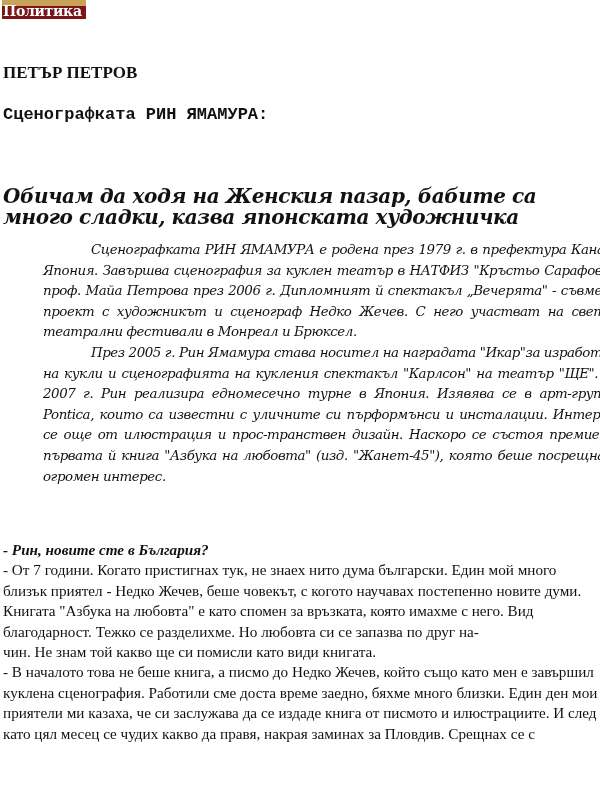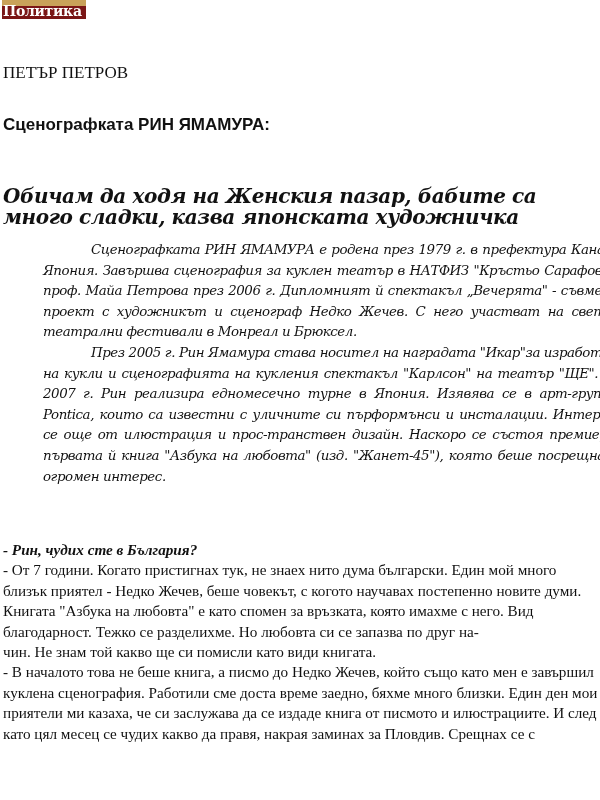--- a/index.html
+++ b/index.html
@@ -11,25 +11,25 @@
     color: #fff; font-family: "DejaVu Serif", serif; font-weight: bold;
     font-size: 14px; line-height: 23px; letter-spacing: -0.3px; overflow: hidden;
     padding-left: 1px; box-sizing: border-box;
   }
   .dateline {
     position: absolute; left: 3px; top: 20px;
     font-family: "Liberation Serif", serif; font-weight: bold; font-size: 15px;
   }
   .author {
     position: absolute; left: 3px; top: 63px;
-    font-family: "Liberation Serif", serif; font-weight: normal; font-size: 17px;
+    font-family: "Liberation Serif", serif; font-weight: bold; font-size: 17px;
   }
   .headline1 {
-    position: absolute; left: 3px; top: 115px;
-    font-family: Liberation Sans, sans-serif; font-weight: bold; font-size: 17px;
+    position: absolute; left: 3px; top: 105px;
+    font-family: Liberation Mono, monospace; font-weight: bold; font-size: 17px;
   }
   .headline2 {
     position: absolute; left: 3px; top: 148px;
     font-family: "Liberation Serif", serif; font-weight: bold; font-size: 17px;
   }
   .subhead {
     position: absolute; left: 3px; top: 186px; width: 590px;
     font-family: "DejaVu Serif", serif; font-weight: bold; font-style: italic;
     font-size: 20px; line-height: 21px; letter-spacing: -0.4px;
   }
@@ -55,18 +55,18 @@
   <div class="author">ПЕТЪР ПЕТРОВ</div>
   <div class="headline1">Сценографката РИН ЯМАМУРА:</div>
   <div class="subhead">Обичам да ходя на Женския пазар, бабите са много сладки, казва японската художничка</div>
 
   <div class="intro">
     <p>Сценографката РИН ЯМАМУРА е родена през 1979 г. в префектура Канагава, Япония. Завършва сценография за куклен театър в НАТФИЗ "Кръстьо Сарафов" при проф. Майа Петрова през 2006 г. Дипломният й спектакъл „Вечерята" - съвместен проект с художникът и сценограф Недко Жечев. С него участват на световни театрални фестивали в Монреал и Брюксел.</p>
     <p>През 2005 г. Рин Ямамура става носител на наградата "Икар"за изработката на кукли и сценографията на кукления спектакъл "Карлсон" на театър "ЩЕ". През 2007 г. Рин реализира едномесечно турне в Япония. Изявява се в арт-група Via Pontica, които са известни с уличните си пърформънси и инсталации. Интересува се още от илюстрация и прос-транствен дизайн. Наскоро се състоя премиера на първата й книга "Азбука на любовта" (изд. "Жанет-45"), която беше посрещната с огромен интерес.</p>
   </div>
 
   <div class="interview">
-    <p class="q">- Рин, чудих сте в България?</p>
+    <p class="q">- Рин, новите сте в България?</p>
     <p>- От 7 години. Когато пристигнах тук, не знаех нито дума български. Един мой много близък приятел - Недко Жечев, беше човекът, с когото научавах постепенно новите думи. Книгата "Азбука на любовта" е като спомен за връзката, която имахме с него. Вид благодарност. Тежко се разделихме. Но любовта си се запазва по друг на-</p>
     <p>чин. Не знам той какво ще си помисли като види книгата.</p>
     <p>- В началото това не беше книга, а писмо до Недко Жечев, който също като мен е завършил куклена сценография. Работили сме доста време заедно, бяхме много близки. Един ден мои приятели ми казаха, че си заслужава да се издаде книга от писмото и илюстрациите. И след като цял месец се чудих какво да правя, накрая заминах за Пловдив. Срещнах се с</p>
   </div>
 </div>
 
 </body></html>

